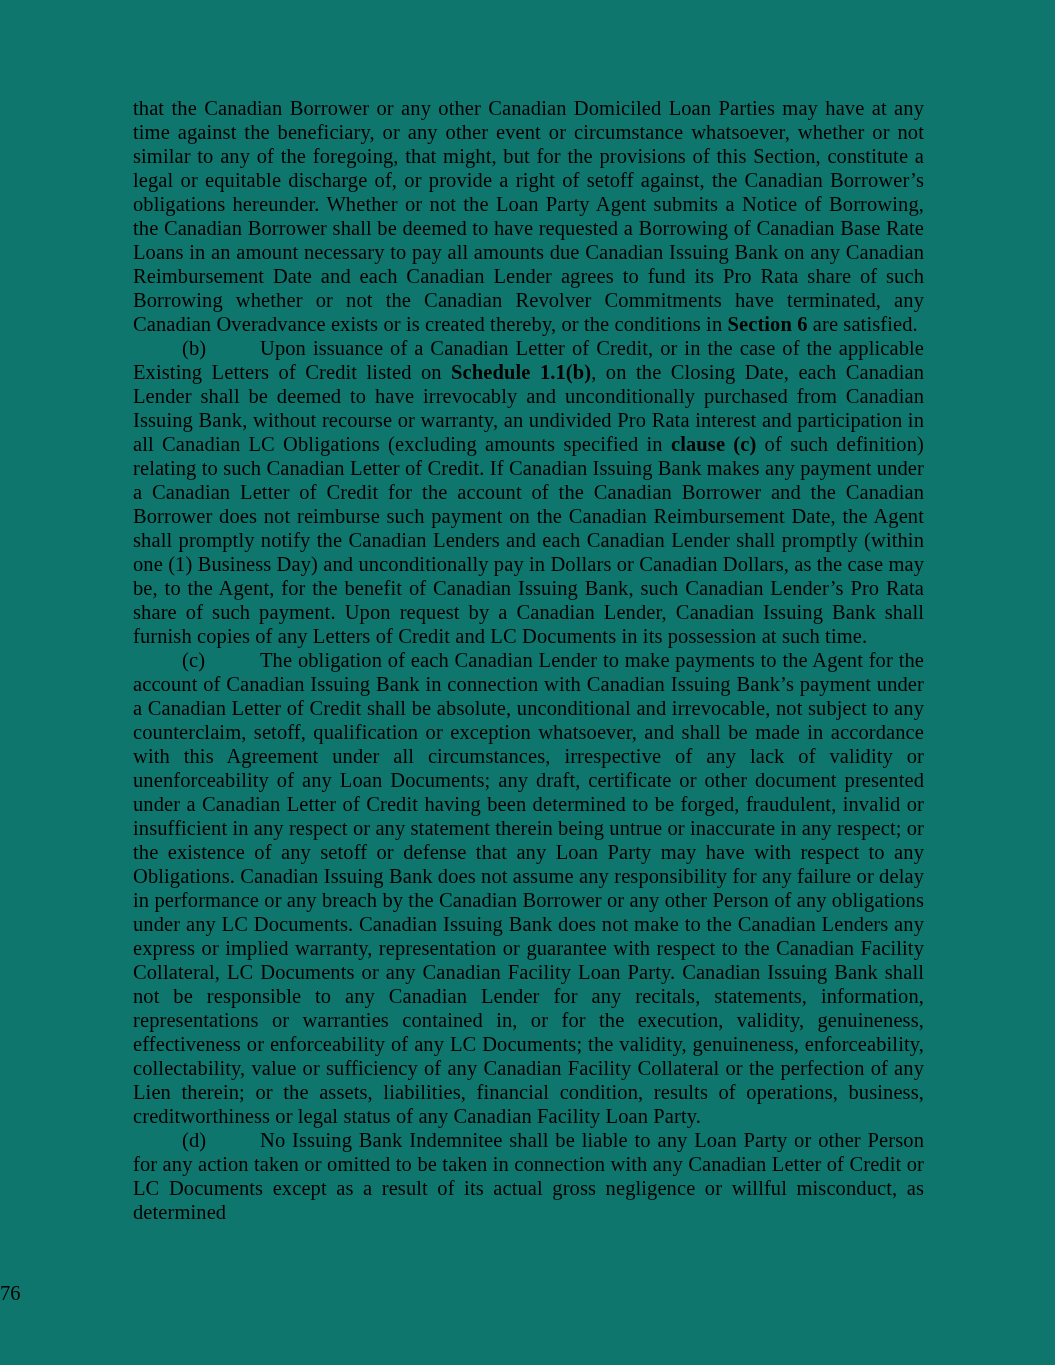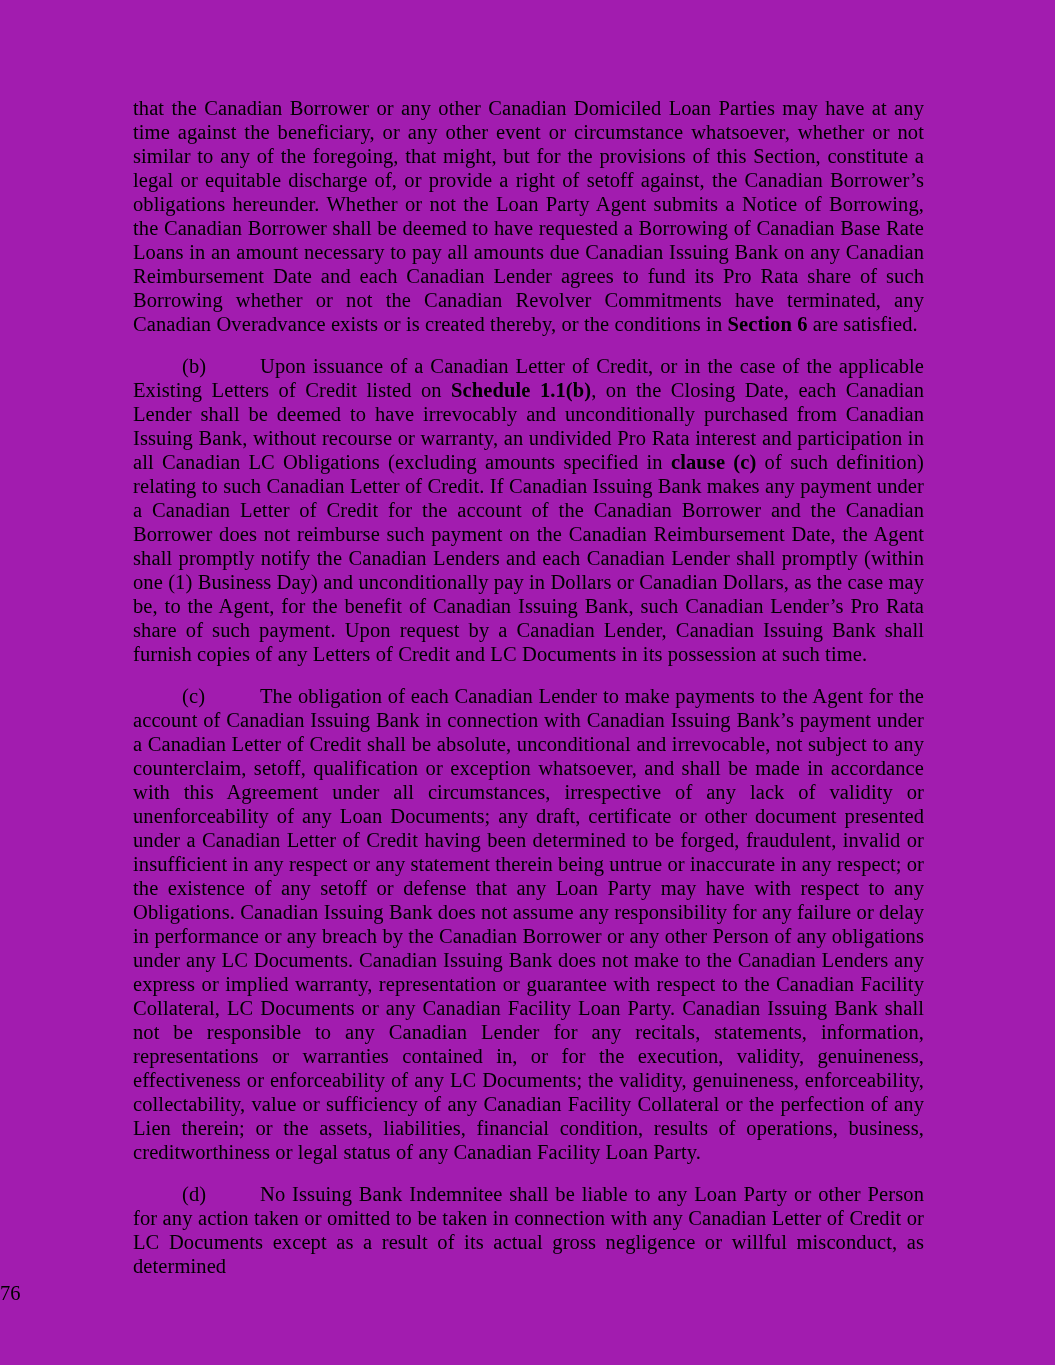--- a/index.html
+++ b/index.html
@@ -8,37 +8,37 @@
     height: 1365px;
     background: #ffffff;
     position: relative;
     font-family: "Liberation Serif", serif;
     color: #000000;
     overflow: hidden;
   }
   .page {
     position: absolute;
     inset: 0;
-    background: #a21caf;
+    background: #0f766e;
   }
   .text-block {
     position: absolute;
     left: 133px;
     top: 96px;
     width: 791px;
   }
   p.para {
     margin: 0;
     padding: 0;
     font-size: 20.5px;
     line-height: 24px;
     text-align: justify;
     letter-spacing: 0.1px;
   }
-  p.para + p.para { margin-top: 18px; }
+  p.para + p.para { }
   .para-label {
     display: inline-block;
     width: 78px;
     margin-left: 49px;
   }
   .bold { font-weight: bold; }
   .page-number {
     position: absolute;
     top: 1281px;
     left: 0;

